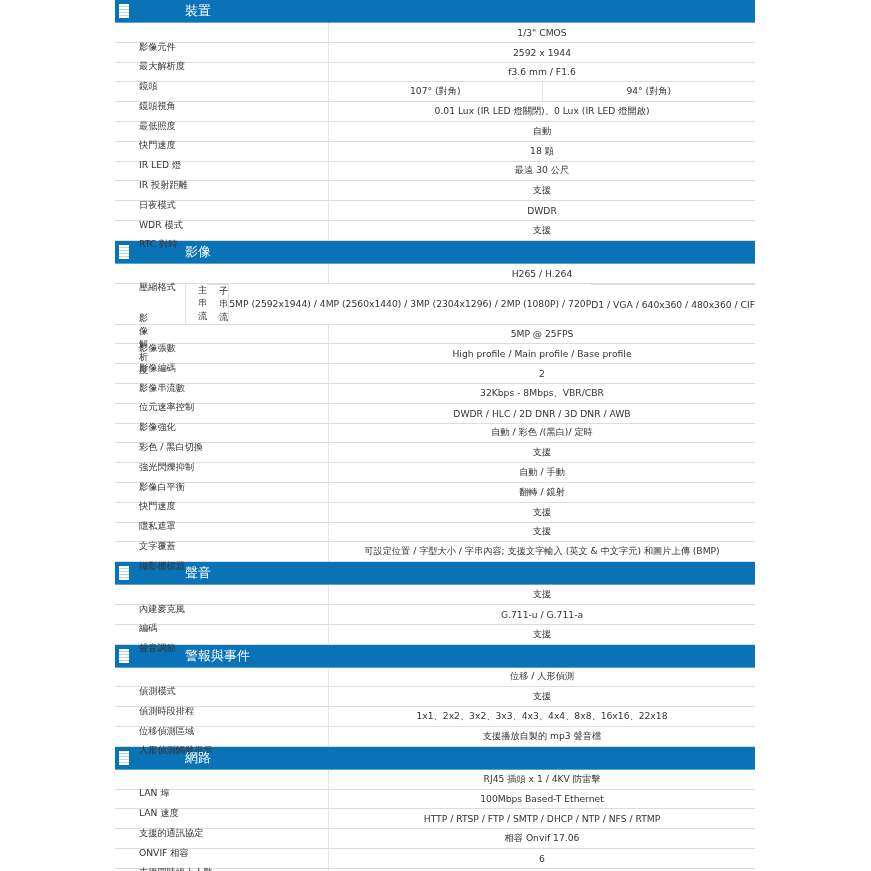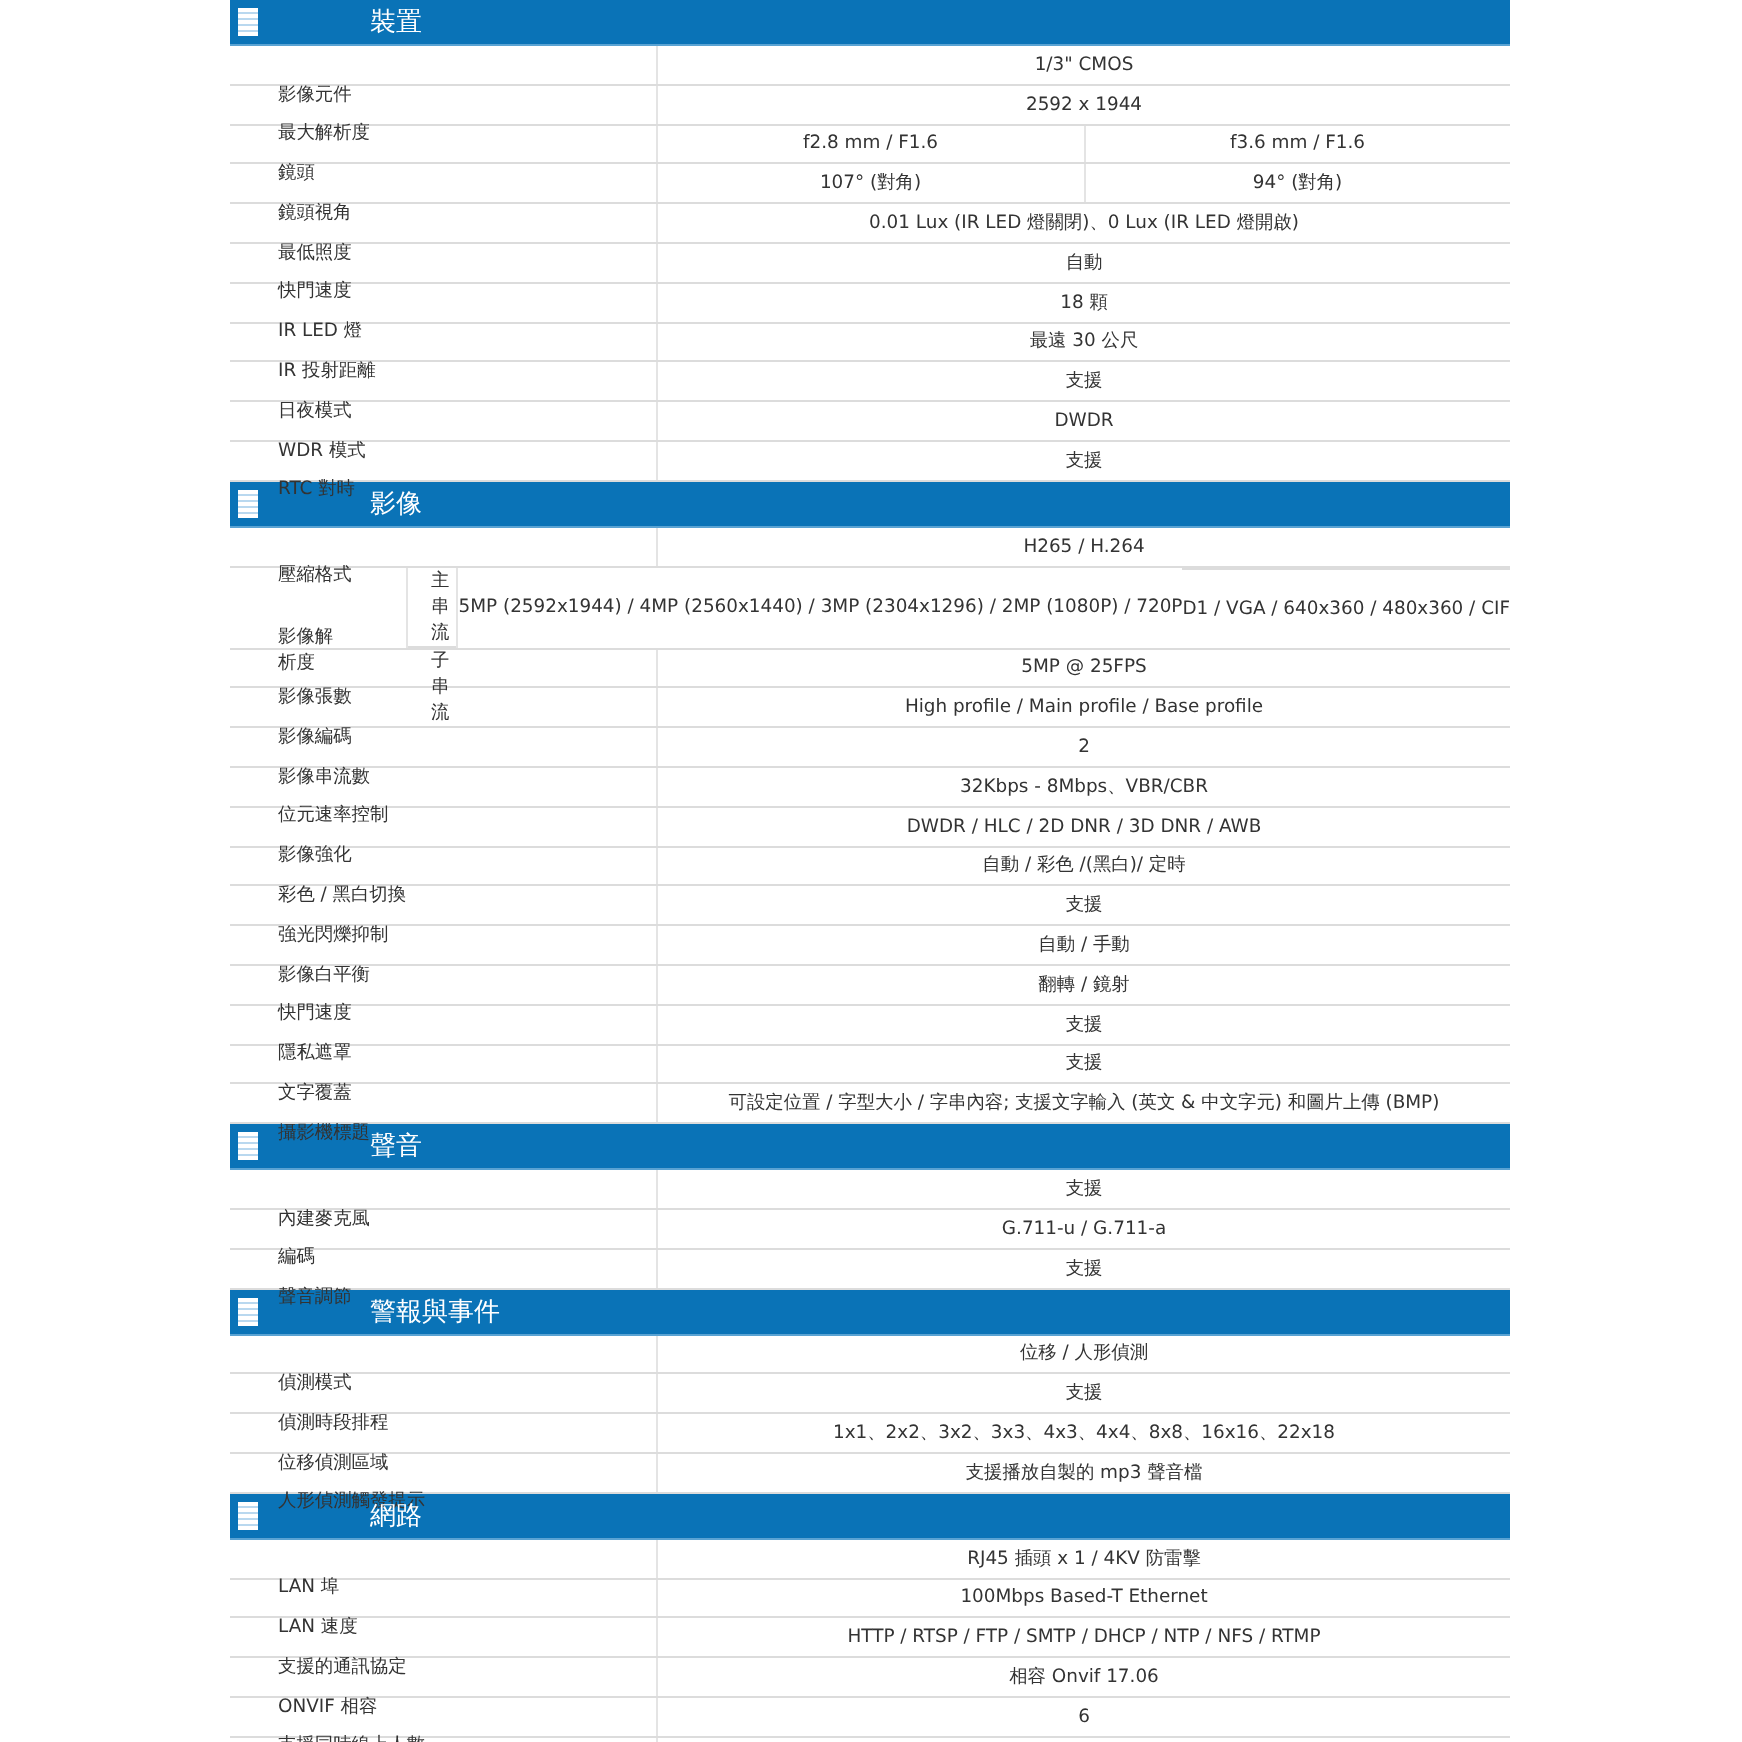--- a/index.html
+++ b/index.html
@@ -11,21 +11,21 @@
   .sec-icon { width:10px; height:14px; margin-left:4px; margin-right:8px;
               background:repeating-linear-gradient(to bottom,#fff 0,#fff 2px,#b9d8ef 2px,#b9d8ef 3px); }
   .row { display:flex; height:18.8px; border-bottom:1px solid #dcdcdc; font-size:9.2px; align-items:stretch; }
   .lbl { width:213px; padding-left:24px; box-sizing:border-box; display:flex; align-items:center; color:#333;margin-top:24px; }
   .val { flex:1; display:flex; align-items:center; justify-content:center; border-left:1px solid #e4e4e4; color:#333; text-align:center; white-space:nowrap; }
   .split { flex:1; display:flex; border-left:1px solid #e4e4e4; }
   .split .half { flex:1; display:flex; align-items:center; justify-content:center; }
   .split .half + .half { border-left:1px solid #e4e4e4; }
   .multi { display:flex; height:40px; border-bottom:1px solid #dcdcdc; font-size:9.2px; }
   .multi .lbl { width:130px; align-items:flex-start; padding-top:4px; }
-  .subcol { width:83px; border-left:1px solid #e4e4e4; display:flex; flex-direction:column;margin-left:32px; }
+  .subcol { width:83px; border-left:1px solid #e4e4e4; display:flex; flex-direction:row;margin-left:32px; }
   .subcol .sub { flex:1; display:flex; align-items:center; padding-left:12px; }
   .subcol .sub + .sub { border-top:1px solid #dcdcdc; }
   .valcol { flex:1; border-left:1px solid #e4e4e4; display:flex; flex-direction:row; }
   .valcol .v { flex:1; display:flex; align-items:center; justify-content:center; white-space:nowrap; }
   .valcol .v + .v { border-top:1px solid #dcdcdc; }
 </style>
 </head>
 <body>
 
 <div class="spec">
@@ -38,21 +38,20 @@
       <div class="lbl">影像元件</div>
       <div class="val">1/3"  CMOS</div>
     </div>
   <div class="row">
       <div class="lbl">最大解析度</div>
       <div class="val">2592 x 1944</div>
     </div>
   <div class="row">
       <div class="lbl">鏡頭</div>
       <div class="split">
-        <div class="half">f2.8 mm / F1.6</div>
         <div class="half">f3.6 mm / F1.6</div>
       </div>
     </div>
   <div class="row">
       <div class="lbl">鏡頭視角</div>
       <div class="split">
         <div class="half">107° (對角)</div>
         <div class="half">94° (對角)</div>
       </div>
     </div>

